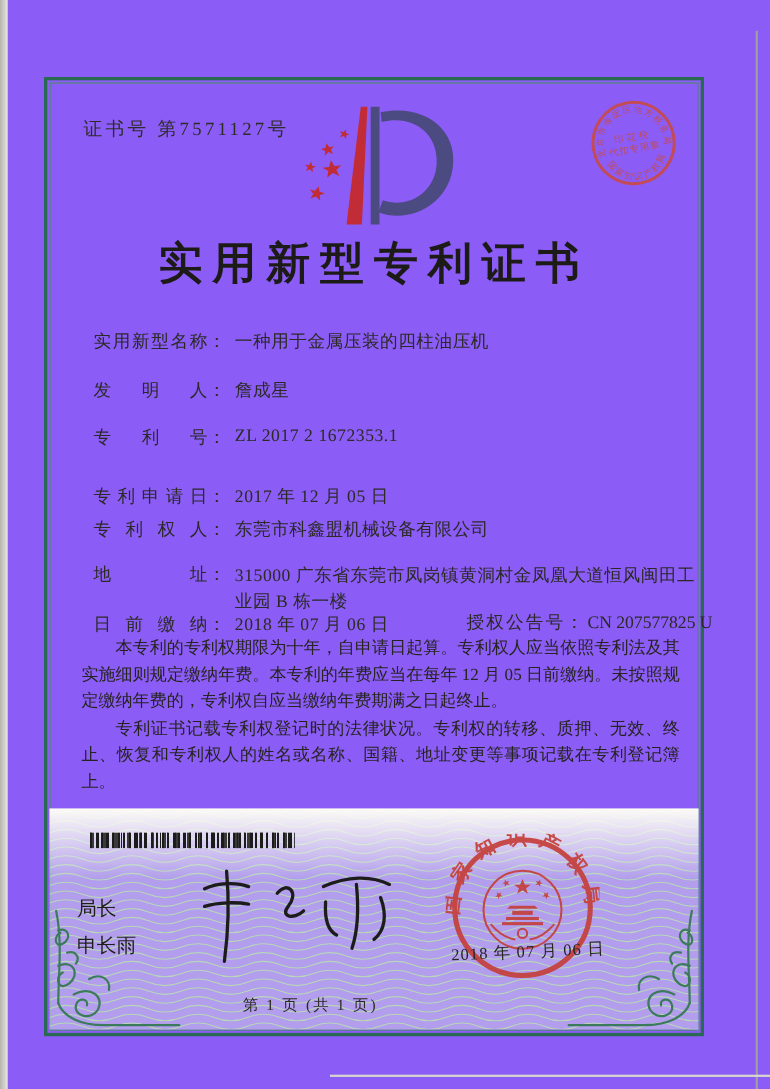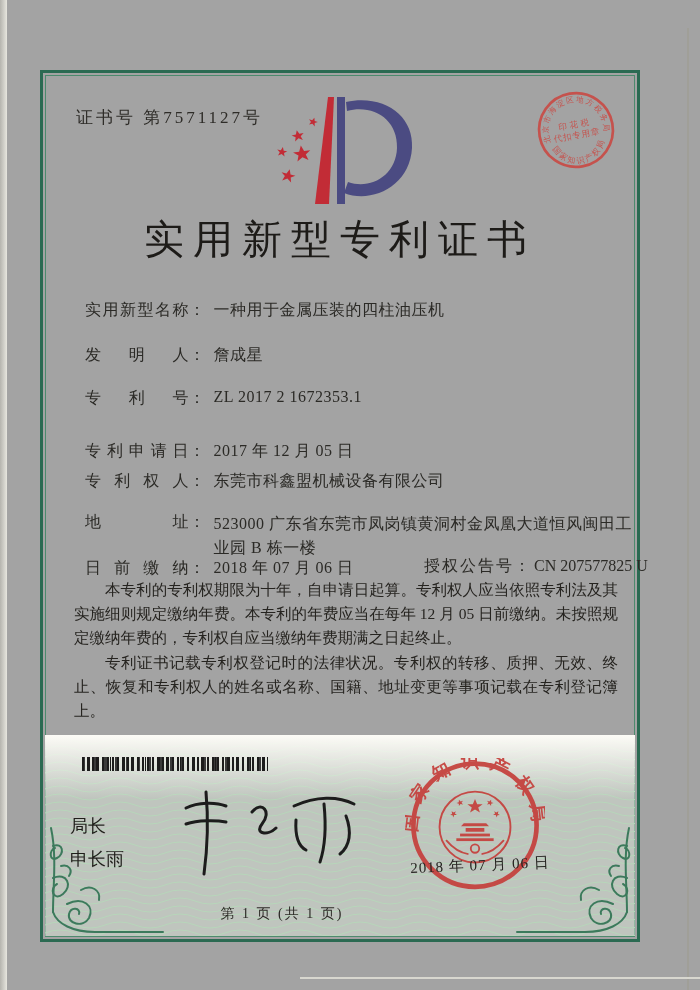--- a/index.html
+++ b/index.html
@@ -3,40 +3,40 @@
 <meta charset="utf-8">
 <style>
   html,body{margin:0;padding:0;}
   body{
     width:700px;height:990px;position:relative;overflow:hidden;
     background:#f4f3ee;
     font-family:"Liberation Serif","DejaVu Serif",serif;
   }
   .page{
     position:absolute;left:0;top:0;width:700px;height:990px;
-    background:#a3a3a3;
+    background:#8b5cf6;
   }
   
   .edge-left{position:absolute;left:0;top:0;width:7px;height:990px;
     background:linear-gradient(90deg,#b5b4ae,#e7e6df);}
   .edge-right{position:absolute;left:687px;top:28px;width:2px;height:962px;background:#a09f98;}
   .edge-bottom{position:absolute;left:300px;top:977px;width:400px;height:2px;background:#d8d7cf;}
 
   
   .frame{position:absolute;left:40px;top:70px;width:600px;height:872px;
     border:3px solid #2b6a52;box-sizing:border-box;}
   .frame-inner{position:absolute;left:2px;top:2px;right:2px;bottom:2px;
     border:1px solid #4d8a6e;}
 
   .cert-number{position:absolute;left:76px;top:106px;font-size:17px;color:#2e2c28;letter-spacing:3px;}
 
   .logo{position:absolute;left:258px;top:94px;width:170px;height:118px;}
 
   .title{position:absolute;left:40px;top:212px;width:600px;text-align:center;
-    font-size:40px;font-weight:400;color:#1d1b18;letter-spacing:9px;}
+    font-size:40px;font-weight:700;color:#1d1b18;letter-spacing:9px;}
 
   .field-row{position:absolute;left:85px;font-size:16px;color:#2b2a26;letter-spacing:0.5px;white-space:nowrap;}
   .field-label{display:inline-block;width:104px;text-align:justify;text-align-last:justify;vertical-align:top;}
   .field-colon{display:inline-block;vertical-align:top;margin-right:8px;}
   .field-value{display:inline-block;vertical-align:top;}
   .field-value.wide{white-space:normal;width:428px;line-height:24px;}
   .grant-no{position:absolute;left:392px;top:556px;font-size:16px;color:#2b2a26;white-space:nowrap;}
   .grant-no .glabel{letter-spacing:2px;margin-left:32px;}
 
   .paragraphs{position:absolute;left:74px;top:578px;width:544px;
@@ -175,21 +175,21 @@
   <div class="field-row" style="top:388px">
     <span class="field-label">专利号</span><span class="field-colon">：</span><span class="field-value">ZL 2017 2 1672353.1</span>
   </div>
   <div class="field-row" style="top:441px">
     <span class="field-label">专利申请日</span><span class="field-colon">：</span><span class="field-value">2017 年 12 月 05 日</span>
   </div>
   <div class="field-row" style="top:471px">
     <span class="field-label">专利权人</span><span class="field-colon">：</span><span class="field-value">东莞市科鑫盟机械设备有限公司</span>
   </div>
   <div class="field-row" style="top:512px">
-    <span class="field-label">地址</span><span class="field-colon">：</span><span class="field-value wide">523000 广东省东莞市凤岗镇黄洞村金凤凰大道恒风闽田工业园 B 栋一楼</span>
+    <span class="field-label">地址</span><span class="field-colon">：</span><span class="field-value wide">315000 广东省东莞市凤岗镇黄洞村金凤凰大道恒风闽田工业园 B 栋一楼</span>
   </div>
   <div class="field-row" style="top:558px">
     <span class="field-label">日前缴纳</span><span class="field-colon">：</span><span class="field-value">2018 年 07 月 06 日</span>
   </div>
   <div class="grant-no">
     <span class="glabel">授权公告号</span><span>：</span>
     <span>CN 207577825 U</span>
   </div>
 
   <div class="paragraphs">

